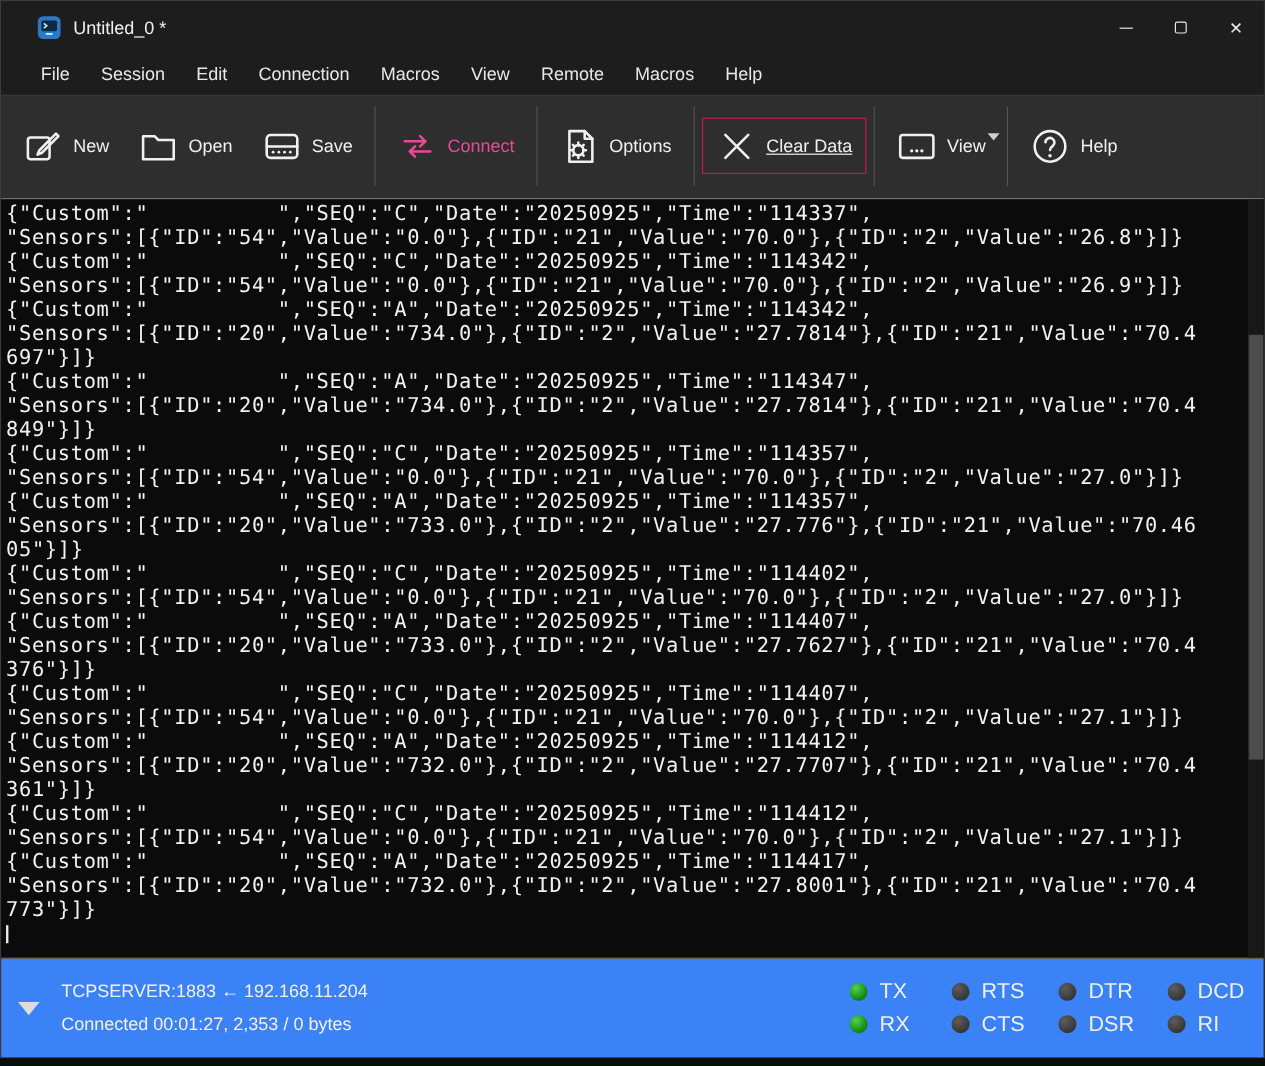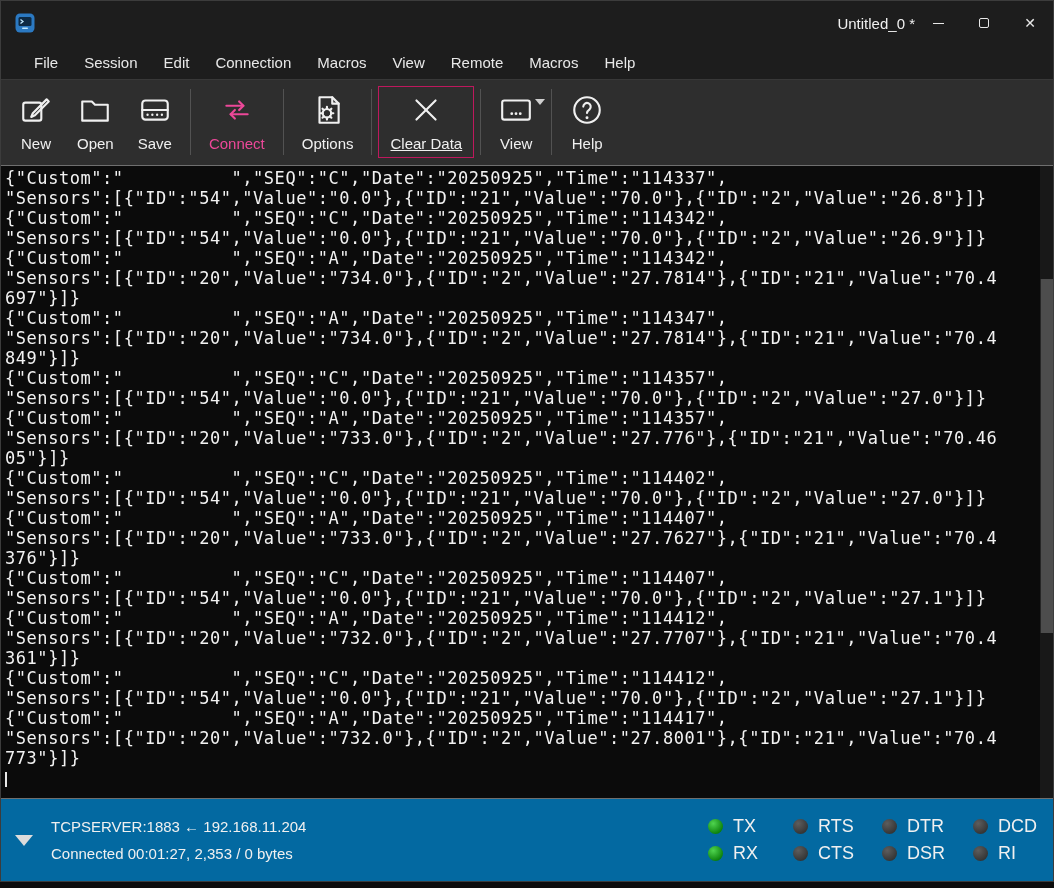--- a/index.html
+++ b/index.html
@@ -12,21 +12,21 @@
     background: #1e1e1e;
     border: 1px solid #3c3c3c;
   }
 
   
   .titlebar {
     height: 44px; flex: 0 0 44px;
     background: #1d1d1d;
     display: flex; align-items: center;
   }
-  .title-left { display: flex; align-items: center; padding-left: 14px; gap: 10px; flex: 1; justify-content: space-between; }
+  .title-left { display: flex; align-items: center; padding-left: 30px; gap: 10px; flex: 1; }
   .app-icon { width: 20px; height: 20px; display: inline-flex; }
   .title-text { color: #f0f0f0; font-size: 15px; }
   .caption-buttons { display: flex; height: 44px; }
   .cap-btn { width: 46px; height: 44px; display: flex; align-items: center; justify-content: center; }
   .min-glyph { width: 11px; height: 1px; background: #e8e8e8; }
   .max-glyph { width: 10px; height: 10px; border: 1px solid #e8e8e8; border-radius: 2px; }
   .close-glyph { color: #e8e8e8; font-size: 14px; line-height: 14px; }
 
   
   .menubar {
@@ -39,21 +39,21 @@
 
   
   .toolbar {
     height: 86px; flex: 0 0 86px;
     background: #2e2e2e;
     border-top: 1px solid #383838;
     display: flex; align-items: center;
     padding: 2px 6px 4px 6px;
   }
   .tool-btn {
-    display: flex; flex-direction: column; align-items: center; justify-content: center;
+    display: flex; flex-direction: row; align-items: center; justify-content: center;
     gap: 8px; padding: 6px 11px 5px 11px; min-width: 58px;
     color: #f0f0f0; border: 1px solid transparent;
   }
   .tool-btn .ticon { width: 34px; height: 34px; display: block; }
   .tool-btn .tlabel { font-size: 15px; white-space: nowrap; }
   .tool-btn.disabled { color: #ec4899; }
   .tool-btn.focused { border: 1px solid #be185d; text-decoration: underline; }
   .tool-btn { position: relative; }
   .dd-arrow {
     position: absolute; top: 12px; right: -1px;
@@ -88,21 +88,21 @@
     background: #181818;
   }
   .scroll-thumb {
     position: absolute; top: 113px; right: 0; width: 13px; height: 354px;
     background: #4d4d4d; border-left: 1px solid #262626;
   }
 
   
   .statusbar {
     height: 82px; flex: 0 0 82px;
-    background: #0369a1;
+    background: #3b82f6;
     display: flex; align-items: center;
     padding: 0 16px 0 14px;
   }
   .expander { margin-right: 18px; display: flex; align-items: center; }
   .chevron-down {
     width: 0; height: 0;
     border-left: 9px solid transparent; border-right: 9px solid transparent;
     border-top: 11px solid #dcdcdc;
   }
   .status-text { color: #f0f0f0; font-size: 15px; line-height: 27px; }

